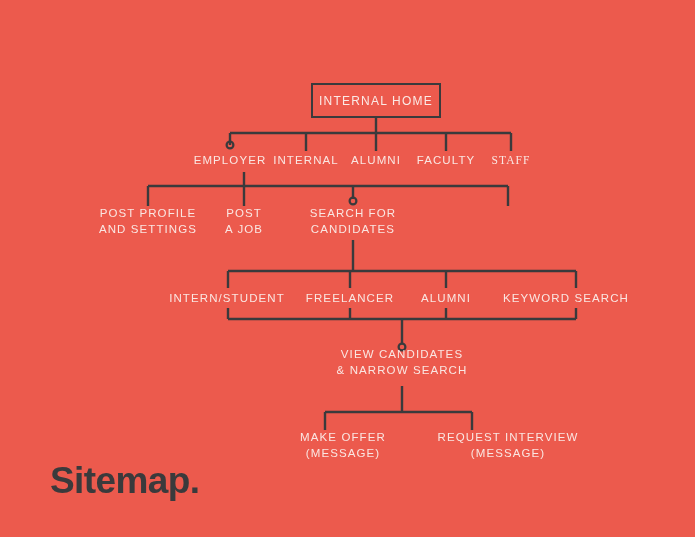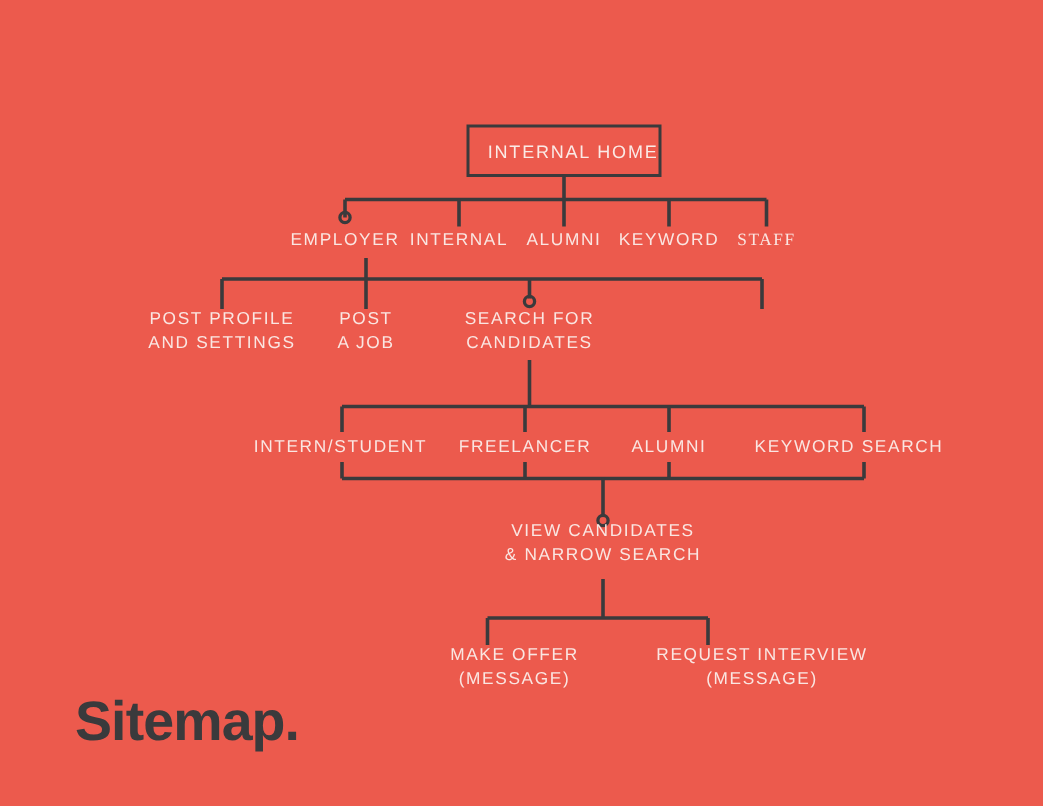--- a/index.html
+++ b/index.html
@@ -39,21 +39,21 @@
   }
   .node.two-line {
     line-height: 15.5px;
   }
   .root-box {
     position: absolute;
     box-sizing: border-box;
     border: 2.5px solid #3a3a3c;
     display: flex;
     align-items: center;
-    justify-content: flex-end;
+    justify-content: center;
     color: #fbeae6;
     font-size: 12px;
     letter-spacing: 1.2px;
   }
   .brand {
     position: absolute;
     color: #3a3a3c;
     font-weight: bold;
     font-size: 37px;
     letter-spacing: -0.6px;
@@ -112,21 +112,21 @@
     </g>
   </svg>
 
   <div class="root-box" id="root-box" style="width: 130px; height: 35px; left: 311px; top: 83px;">
     <span>INTERNAL HOME</span>
   </div>
 
   <div class="node" id="n-l1-0" style="left: 230px; top: 153px; color: rgb(250, 230, 226);">EMPLOYER</div>
   <div class="node" id="n-l1-1" style="left: 306px; top: 153px; color: rgb(250, 230, 226);">INTERNAL</div>
   <div class="node" id="n-l1-2" style="left: 376px; top: 153px; color: rgb(250, 230, 226);">ALUMNI</div>
-  <div class="node" id="n-l1-3" style="left: 446px; top: 153px; color: rgb(250, 230, 226);">KEYWORD</div>
+  <div class="node" id="n-l1-3" style="left: 446px; top: 153px; color: rgb(250, 230, 226);">FACULTY</div>
   <div class="node" id="n-l1-4" style="left: 511px; top: 153px; color: rgb(250, 230, 226); font-family: Liberation Serif, serif;">STAFF</div>
 
   <div class="node two-line" id="n-l2-0" style="left: 148px; top: 206px; color: rgb(250, 230, 226);">POST PROFILE
 AND SETTINGS</div>
   <div class="node two-line" id="n-l2-1" style="left: 244px; top: 206px; color: rgb(250, 230, 226);">POST
 A JOB</div>
   <div class="node two-line" id="n-l2-2" style="left: 353px; top: 206px; color: rgb(250, 230, 226);">SEARCH FOR
 CANDIDATES</div>
 
   <div class="node" id="n-l3-0" style="left: 227px; top: 291px; color: rgb(250, 230, 226); text-align: center;">INTERN/STUDENT</div>

